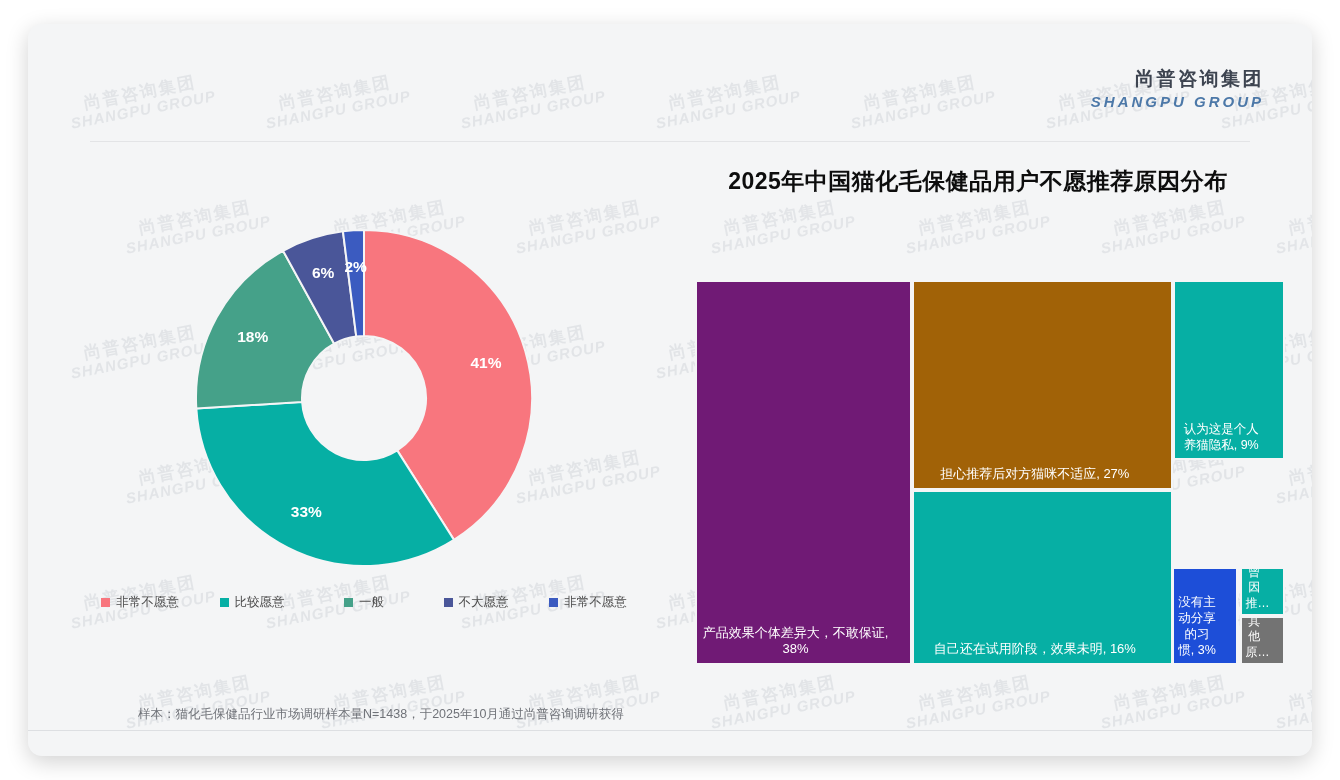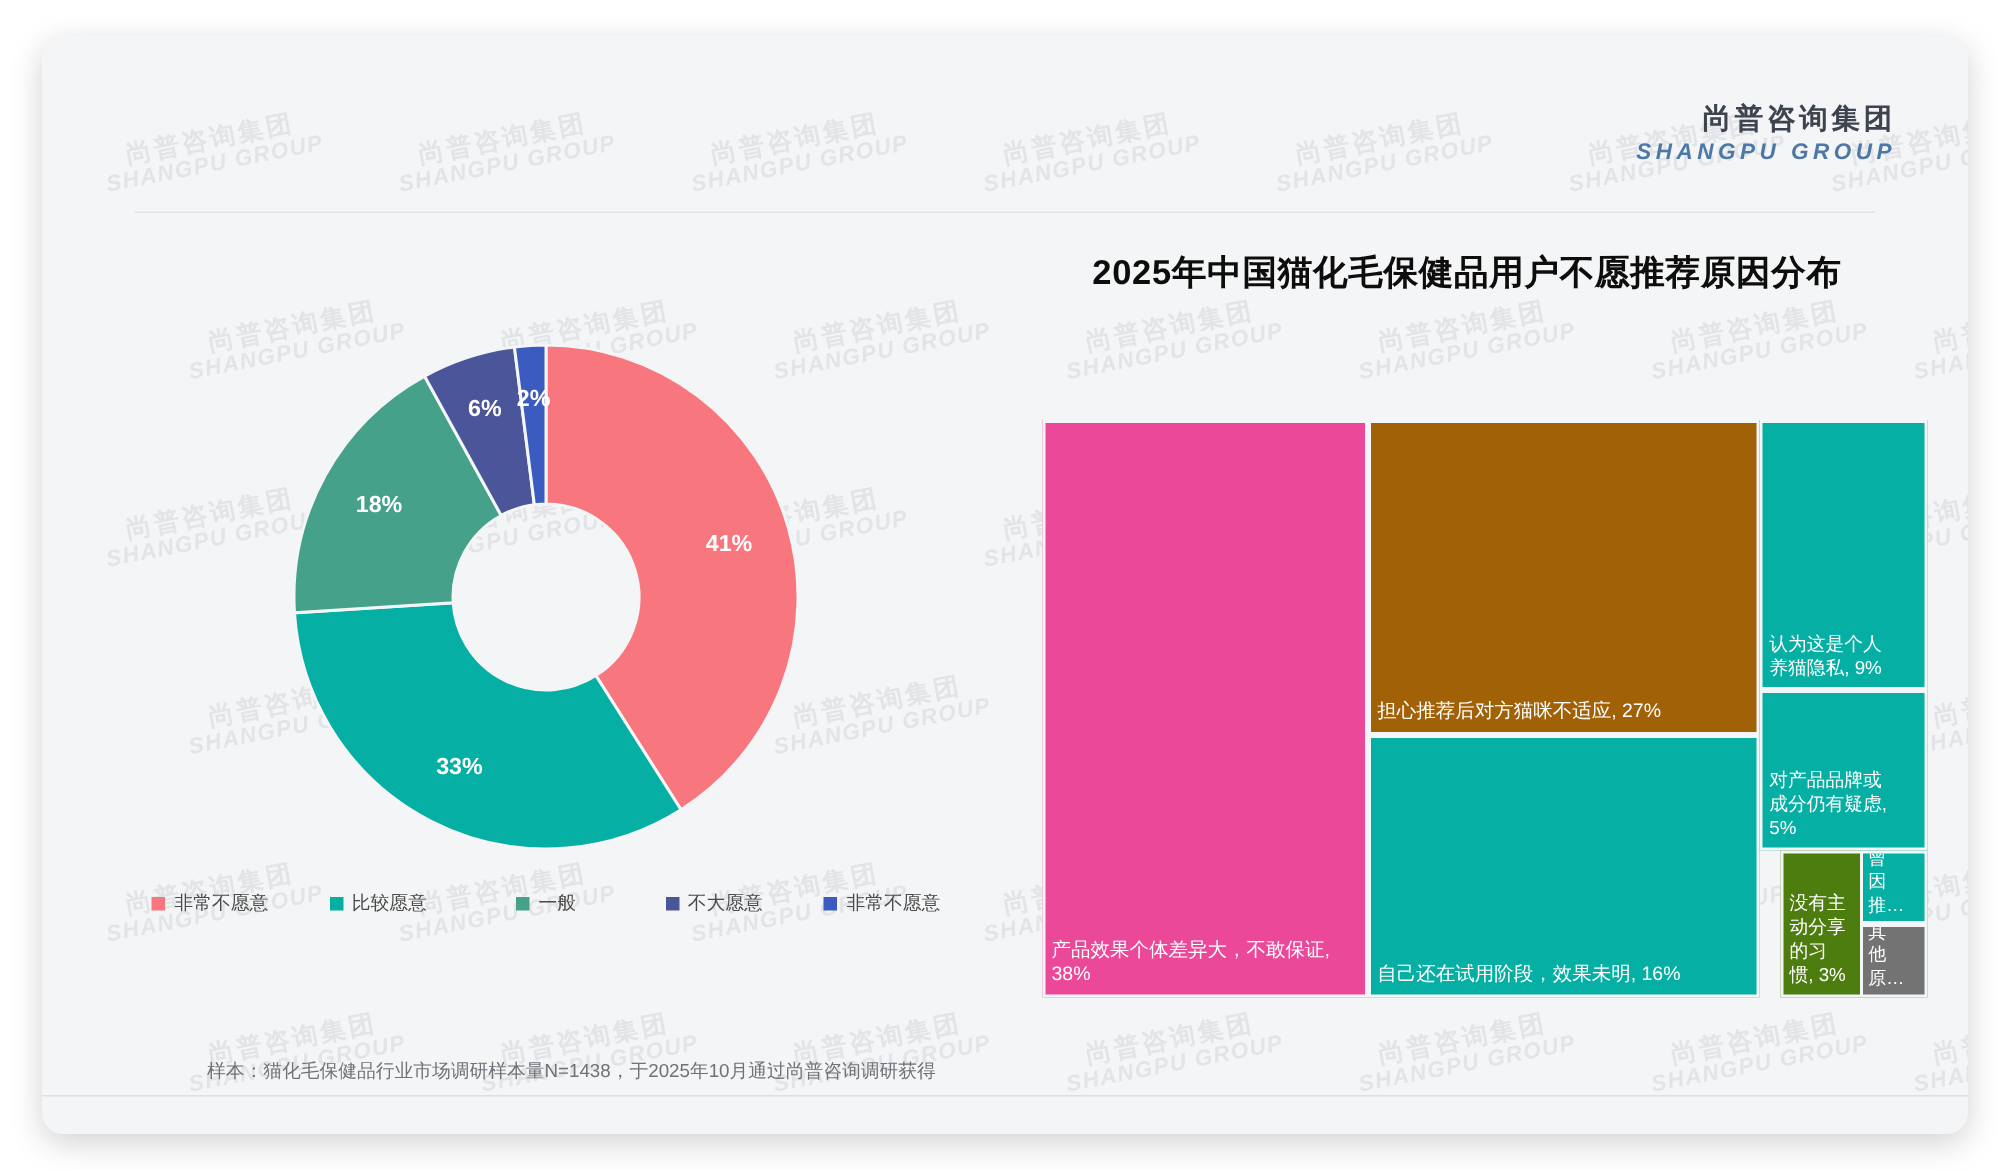--- a/index.html
+++ b/index.html
@@ -185,21 +185,21 @@
     border: 2px solid #f4f5f6;
     display: flex;
     align-items: flex-end;
     justify-content: center;
     overflow: hidden;
   }
   .tile-label {
     color: #ffffff;
     font-size: 13px;
     line-height: 1.28;
-    text-align: left;
+    text-align: center;
     padding: 0 20px 5px 4px;
     width: 100%;
     box-sizing: border-box;
   }
   .tile.small .tile-label { font-size: 12.5px; }
   .tile.tiny  .tile-label { font-size: 12px; padding-bottom: 3px; }
 
   
   #footnote {
     position: absolute;
@@ -462,36 +462,33 @@
         <div class="legend-item">
           <span class="legend-swatch" style="background: rgb(59, 91, 192);"></span>
           <span class="legend-text">非常不愿意</span>
         </div>
       </div>
   </div>
 
   <div class="panel" id="panel-right">
     <div class="panel-title">2025年中国猫化毛保健品用户不愿推荐原因分布</div>
     <div id="treemap">
-        <div class="tile " style="left: 0px; top: 0px; width: 217.12px; height: 385px; background: #ec4899;">
+        <div class="tile " style="left: 0px; top: 0px; width: 217.12px; height: 385px; background: #701a75;">
           <span class="tile-label">产品效果个体差异大，不敢保证, 38%</span>
         </div>
         <div class="tile " style="left: 217.12px; top: 0px; width: 261.37px; height: 209.825px; background: #a16207;">
           <span class="tile-label">担心推荐后对方猫咪不适应, 27%</span>
         </div>
         <div class="tile " style="left: 217.12px; top: 209.825px; width: 261.37px; height: 175.175px; background: rgb(6, 175, 164);">
           <span class="tile-label">自己还在试用阶段，效果未明, 16%</span>
         </div>
         <div class="tile small" style="left: 478.49px; top: 0px; width: 111.51px; height: 180.18px; background: rgb(6, 175, 164);">
           <span class="tile-label">认为这是个人养猫隐私, 9%</span>
         </div>
-        <div class="tile small" style="left: 478.49px; top: 180.18px; width: 111.51px; height: 107.03px; background: rgb(6, 175, 164);">
-          <span class="tile-label">对产品品牌或成分仍有疑虑, 5%</span>
-        </div>
-        <div class="tile small" style="left: 492px; top: 287.21px; width: 66.08px; height: 97.79px; background: #4d7c0f;">
+        <div class="tile small" style="left: 477px; top: 287.21px; width: 66.08px; height: 97.79px; background: #1d4ed8;">
           <span class="tile-label">没有主动分享的习惯, 3%</span>
         </div>
         <div class="tile tiny" style="left: 544.57px; top: 287.21px; width: 45.43px; height: 48.895px; background: rgb(6, 175, 164);">
           <span class="tile-label">曾因推…</span>
         </div>
         <div class="tile tiny" style="left: 544.57px; top: 336.105px; width: 45.43px; height: 48.895px; background: #737373;">
           <span class="tile-label">其他原…</span>
         </div>
       </div>
   </div>

